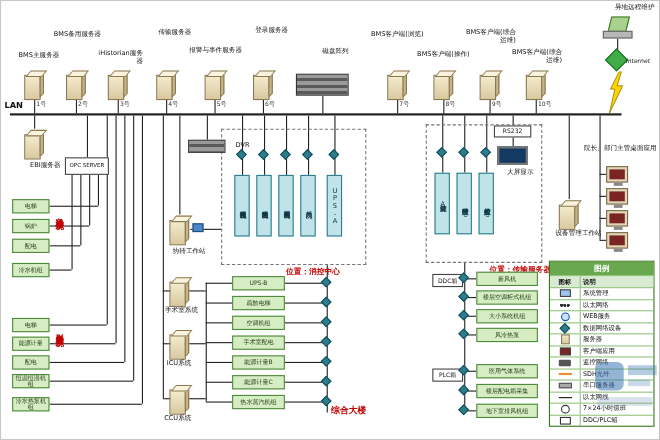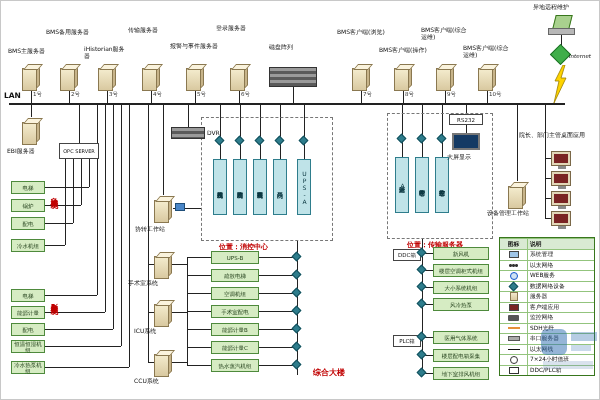--- a/index.html
+++ b/index.html
@@ -1,21 +1,21 @@
 <!DOCTYPE html>
 <html><head>
 <meta charset="utf-8">
 <style>
 *{margin:0;padding:0;box-sizing:border-box}
 body{margin:0;background:#fff;font-family:"DejaVu Sans",sans-serif}
 #stage{position:relative;width:600px;height:400px;background:#fff;border:1px solid #c8c8c8;overflow:hidden}
 i.lv,i.lh{position:absolute;background:#222;display:block}
 i.lv{width:1px}
 i.lh{height:1px}
-.lbl{position:absolute;font-size:6px;line-height:7px;text-align:left;color:#111}
+.lbl{position:absolute;font-size:6px;line-height:7px;text-align:right;color:#111}
 .num{position:absolute;font-size:5.5px;color:#333}
 .red{color:#c00000;font-weight:bold}
 .vred{position:absolute;writing-mode:vertical-rl;text-orientation:upright;color:#c00000;font-weight:bold;font-size:7.5px;line-height:10px;letter-spacing:1px}
 .tower{position:absolute;width:19px;height:26px}
 .tower:before{content:"";position:absolute;left:0;top:5px;width:13px;height:21px;background:linear-gradient(180deg,#f4ecce,#d9c9a0);border:1px solid #8a7850}
 .tower:after{content:"";position:absolute;left:1px;top:1px;width:13px;height:4px;background:#faf3dd;border:1px solid #8a7850;transform:skewX(-40deg);transform-origin:0 100%}
 .tower b{position:absolute;left:14px;top:5px;width:4px;height:21px;background:#c7b48a;border:1px solid #8a7850;transform:skewY(-45deg);transform-origin:0 0}
 .gbox{position:absolute;width:34px;height:13px;background:#d6ecc3;border:1px solid #4e8a3c;font-size:5.5px;color:#1c3a14;display:flex;align-items:center;justify-content:center;text-align:center;line-height:6px}
 .tbox{position:absolute;width:14px;height:56px;background:#bfe3e8;border:1px solid #2e7d8c;writing-mode:vertical-rl;text-orientation:upright;font-size:6px;color:#06323c;text-align:center;line-height:12px}
 .dia{position:absolute;width:7px;height:7px;background:#2e7d8c;border:1px solid #14505c;transform:rotate(45deg)}
@@ -252,21 +252,21 @@
   <div class="gbox" style="left:210px;top:322px;width:48px">能源计量B</div>
   <div class="gbox" style="left:210px;top:340px;width:48px">能源计量C</div>
   <div class="gbox" style="left:210px;top:358px;width:48px">热水蒸汽机组</div>
   <div class="dia" style="left:292px;top:252px"></div>
   <div class="dia" style="left:292px;top:270px"></div>
   <div class="dia" style="left:292px;top:288px"></div>
   <div class="dia" style="left:292px;top:306px"></div>
   <div class="dia" style="left:292px;top:324px"></div>
   <div class="dia" style="left:292px;top:342px"></div>
   <div class="dia" style="left:292px;top:360px"></div>
-  <div class="lbl red" style="left:312px;top:368px;width:44px;font-size:8px">综合大楼</div>
+  <div class="lbl red" style="left:288px;top:368px;width:44px;font-size:8px">综合大楼</div>
 
   <div class="zone" style="left:386px;top:112px;width:106px;height:126px"></div>
   <div class="dia" style="left:397px;top:134px"></div>
   <div class="dia" style="left:417px;top:134px"></div>
   <div class="dia" style="left:437px;top:134px"></div>
   <div class="tbox" style="left:394px;top:156px">能源计量A</div>
   <div class="tbox" style="left:414px;top:156px">楼控中心管理</div>
   <div class="tbox" style="left:434px;top:156px">楼控中心监控</div>
   <div class="wbox" style="left:448px;top:113px;width:34px;height:11px">RS232</div>
   <div class="bigscreen" style="left:451px;top:132px"></div>
@@ -294,20 +294,21 @@
       <b></b>
     </div>
   <div class="lbl" style="left:486px;top:208px;width:60px">设备管理工作站</div>
   <div class="lbl" style="left:518px;top:130px;width:78px">院长、部门主管桌面应用</div>
   <div class="mon" style="left:550px;top:150px"></div>
   <div class="mon" style="left:550px;top:170px"></div>
   <div class="mon" style="left:550px;top:190px"></div>
   <div class="mon" style="left:550px;top:210px"></div>
 
   <div class="legend">
+    <div class="leg-title">图例</div>
     <div class="leg-row head">
       <div class="lc1">图标</div>
       <div class="lc2">说明</div>
     </div>
     <div class="leg-row">
         <div class="lc1">
           <span class="ic ic-monitor"></span>
         </div>
         <div class="lc2">系统管理</div>
       </div>

